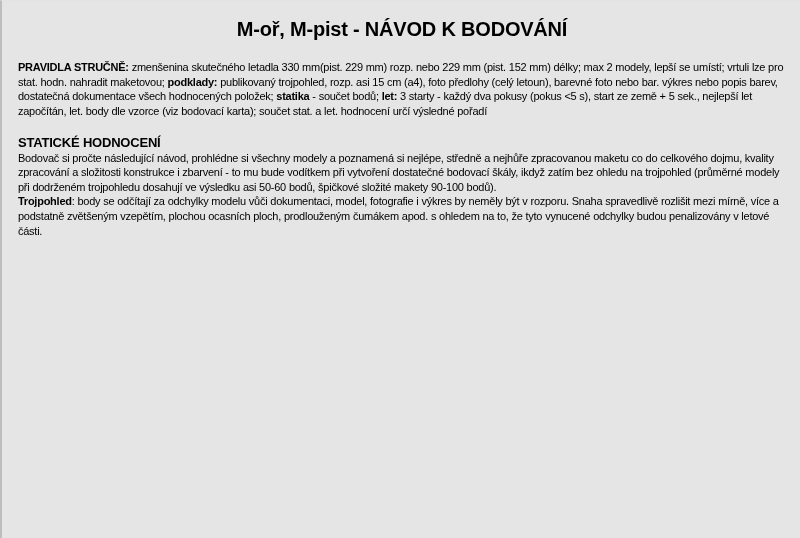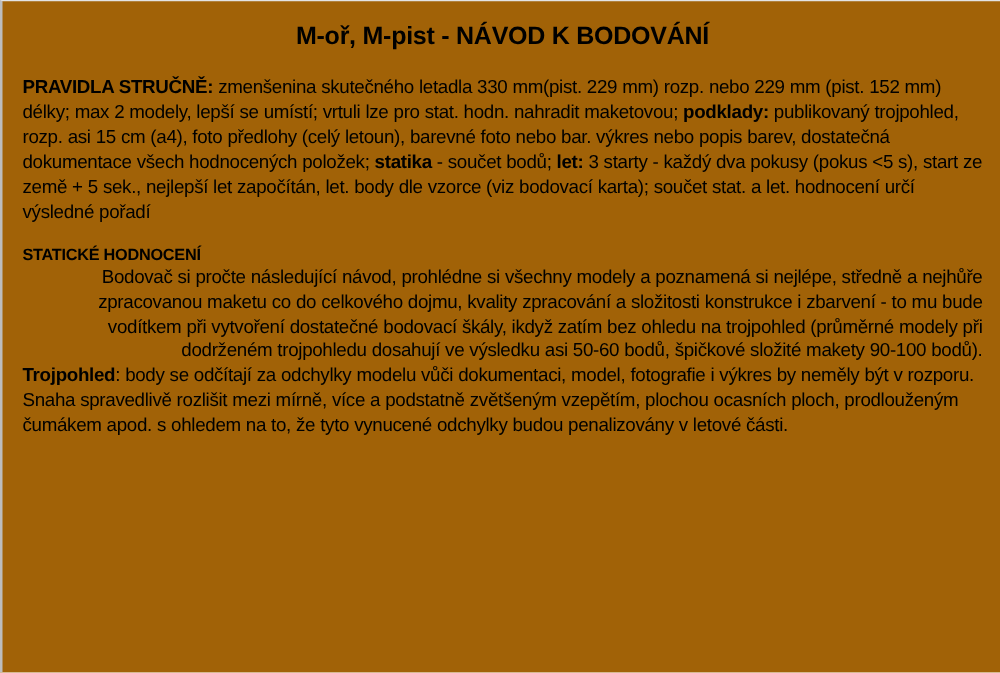--- a/index.html
+++ b/index.html
@@ -10,56 +10,55 @@
   }
   body {
     font-family: "Liberation Sans", sans-serif;
     color: #000000;
   }
   .page {
     position: relative;
     width: 800px;
     height: 538px;
     box-sizing: border-box;
-    background: #a16207;
+    background: #e5e5e5;
     border-left: 2px solid #bdbdbd;
     border-top: 1px solid #e3e3e3;
     overflow: hidden;
   }
   .inner {
     padding: 8px 14px 0 16px;
   }
   .doc-title {
     text-align: center;
     font-weight: bold;
     font-size: 20px;
     letter-spacing: -0.2px;
     margin: 9px 0 0 0;
     line-height: 1.1;
   }
   .block {
-    font-size: 15px;
+    font-size: 11px;
     line-height: 1.33;
     text-align: left;
     margin: 0;
     letter-spacing: -0.25px;
     word-spacing: 0.1px;
   }
   .block.para-rules {
     margin-top: 20px;
   }
   .section-head {
     font-size: 13px;
     font-weight: bold;
     margin: 16px 0 1px 0;
     letter-spacing: -0.2px;
   }
   .block.para-static {
     margin-top: 0;
-    text-align: right;
   }
   .block.para-trojpohled,
   .block.para-bokorys,
   .block.para-celni,
   .block.para-pudorys {
     margin-top: 0;
   }
   .lbl { font-weight: bold; }
 </style>
 </head>

